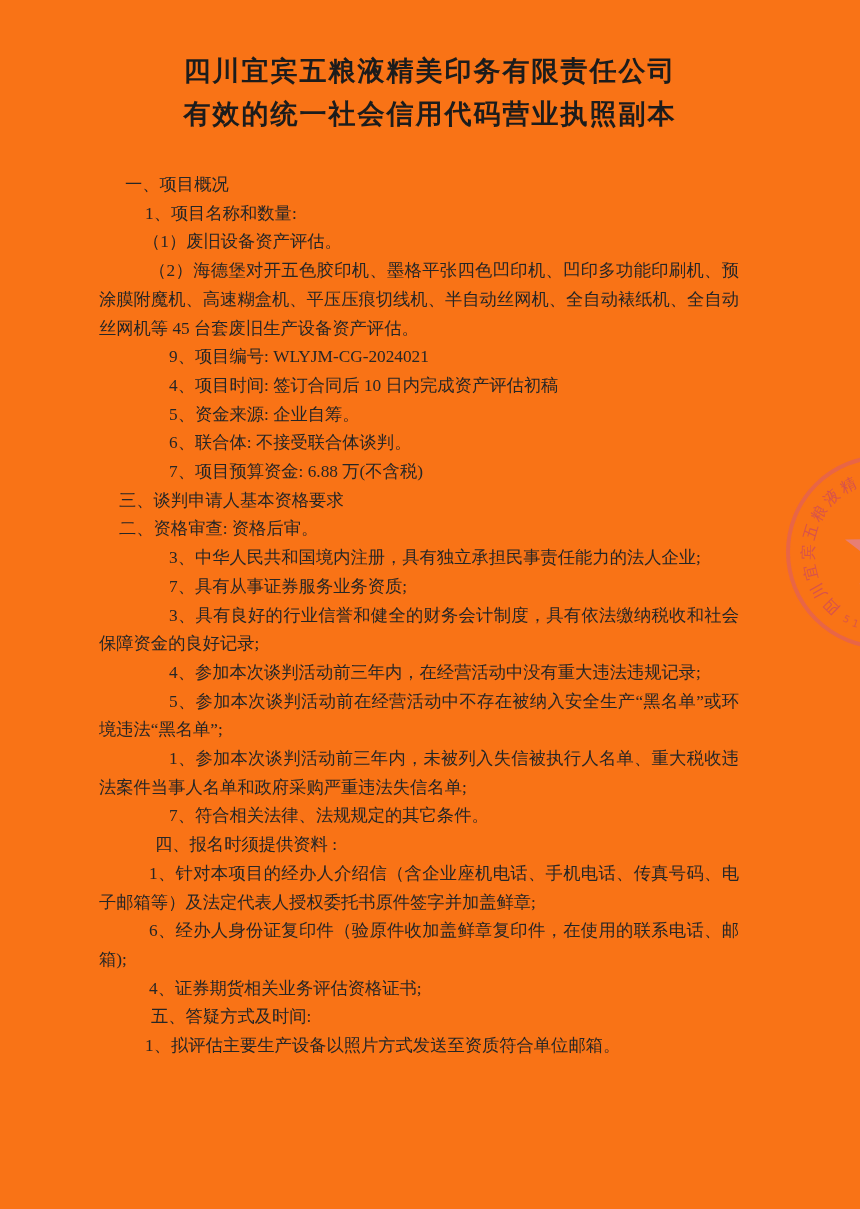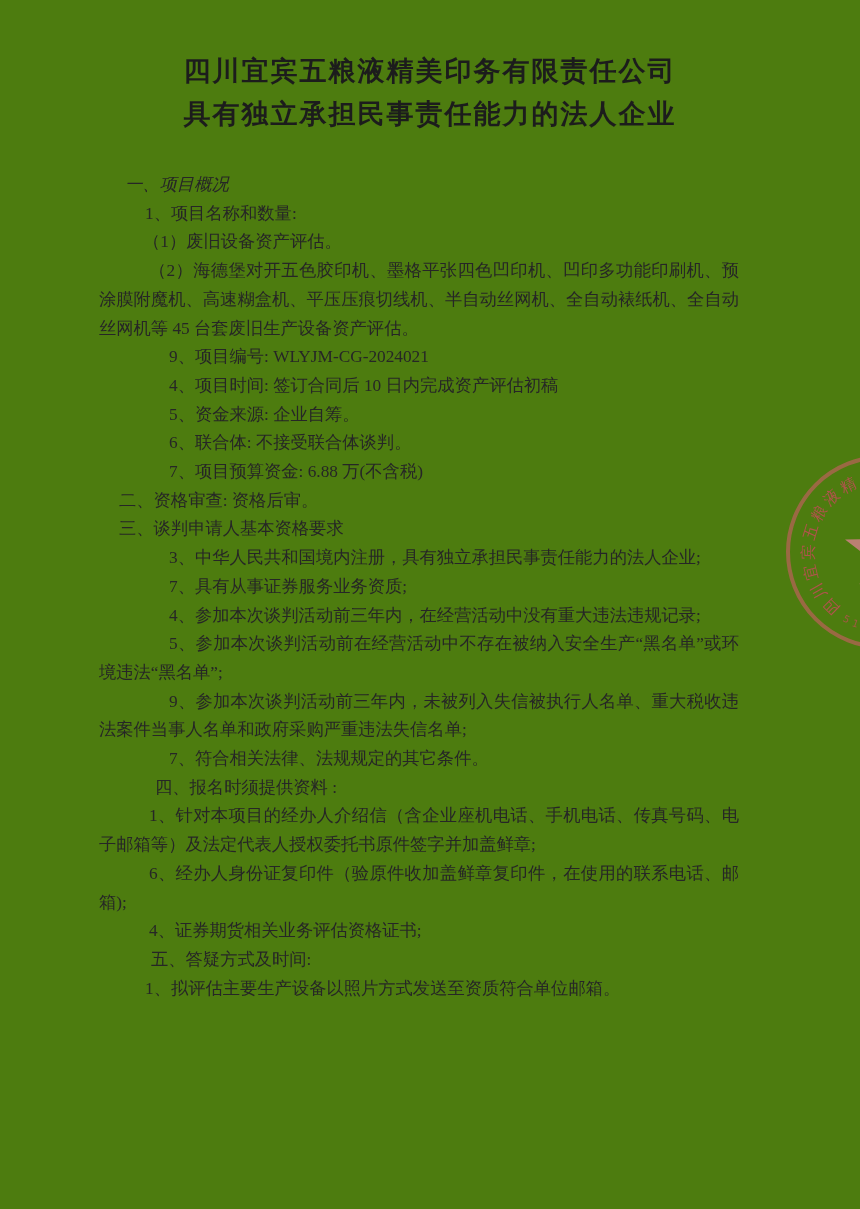--- a/index.html
+++ b/index.html
@@ -1,39 +1,39 @@
 <!DOCTYPE html>
 <html><head>
 <meta charset="utf-8">
 <style>
   html,body{margin:0;padding:0;background:#ffffff;}
   .page{
     position:relative;
     width:860px;height:1209px;
-    background:#4d7c0f;
+    background:#f97316;
     overflow:hidden;
     font-family:"Liberation Serif","DejaVu Serif",serif;
     color:#262626;
   }
   .title-block{
     position:absolute;left:0;right:0;top:50px;
     text-align:center;
   }
   .title-line{
     font-size:27px;line-height:43px;font-weight:600;
     letter-spacing:2px;color:#1c1c1c;
   }
   .doc-body{
     position:absolute;left:99px;top:171px;width:640px;
     font-size:17.3px;line-height:28.7px;
     text-align:justify;
   }
   .doc-body p{margin:0;padding:0;}
   .in18{text-indent:20px;}
-  .in24{text-indent:26px;font-style:italic;}
+  .in24{text-indent:26px;}
   .in44{text-indent:44px;}
   .in46{text-indent:46px;}
   .in50{text-indent:50px;}
   .in52{text-indent:52px;}
   .in56{text-indent:56px;}
   .in70{text-indent:70px;}
   .seal{
     position:absolute;left:758px;top:423px;
     width:250px;height:262px;
     pointer-events:none;
@@ -45,40 +45,41 @@
     font-family:"DejaVu Sans","Liberation Sans",sans-serif;}
   .seal-star{fill:rgba(224,130,148,0.75);}
 </style>
 </head>
 <body>
 
 <div class="page">
 
   <div class="title-block">
     <div class="title-line">四川宜宾五粮液精美印务有限责任公司</div>
-    <div class="title-line">具有独立承担民事责任能力的法人企业</div>
+    <div class="title-line">有效的统一社会信用代码营业执照副本</div>
   </div>
 
   <div class="doc-body">
     <p class="in24">一、项目概况</p>
     <p class="in46">1、项目名称和数量:</p>
     <p class="in44">（1）废旧设备资产评估。</p>
     <p class="in50">（2）海德堡对开五色胶印机、墨格平张四色凹印机、凹印多功能印刷机、预涂膜附魔机、高速糊盒机、平压压痕切线机、半自动丝网机、全自动裱纸机、全自动丝网机等 45 台套废旧生产设备资产评估。</p>
     <p class="in70">9、项目编号: WLYJM-CG-2024021</p>
     <p class="in70">4、项目时间: 签订合同后 10 日内完成资产评估初稿</p>
     <p class="in70">5、资金来源: 企业自筹。</p>
     <p class="in70">6、联合体: 不接受联合体谈判。</p>
     <p class="in70">7、项目预算资金: 6.88 万(不含税)</p>
+    <p class="in18">三、谈判申请人基本资格要求</p>
     <p class="in18">二、资格审查: 资格后审。</p>
-    <p class="in18">三、谈判申请人基本资格要求</p>
     <p class="in70">3、中华人民共和国境内注册，具有独立承担民事责任能力的法人企业;</p>
     <p class="in70">7、具有从事证券服务业务资质;</p>
+    <p class="in70">3、具有良好的行业信誉和健全的财务会计制度，具有依法缴纳税收和社会保障资金的良好记录;</p>
     <p class="in70">4、参加本次谈判活动前三年内，在经营活动中没有重大违法违规记录;</p>
     <p class="in70">5、参加本次谈判活动前在经营活动中不存在被纳入安全生产“黑名单”或环境违法“黑名单”;</p>
-    <p class="in70">9、参加本次谈判活动前三年内，未被列入失信被执行人名单、重大税收违法案件当事人名单和政府采购严重违法失信名单;</p>
+    <p class="in70">1、参加本次谈判活动前三年内，未被列入失信被执行人名单、重大税收违法案件当事人名单和政府采购严重违法失信名单;</p>
     <p class="in70">7、符合相关法律、法规规定的其它条件。</p>
     <p class="in56">四、报名时须提供资料 :</p>
     <p class="in50">1、针对本项目的经办人介绍信（含企业座机电话、手机电话、传真号码、电子邮箱等）及法定代表人授权委托书原件签字并加盖鲜章;</p>
     <p class="in50">6、经办人身份证复印件（验原件收加盖鲜章复印件，在使用的联系电话、邮箱);</p>
     <p class="in50">4、证券期货相关业务评估资格证书;</p>
     <p class="in52">五、答疑方式及时间:</p>
     <p class="in46">1、拟评估主要生产设备以照片方式发送至资质符合单位邮箱。</p>
   </div>
 
   <svg class="seal" viewBox="0 0 250 262" width="250" height="262" xmlns="http://www.w3.org/2000/svg">

